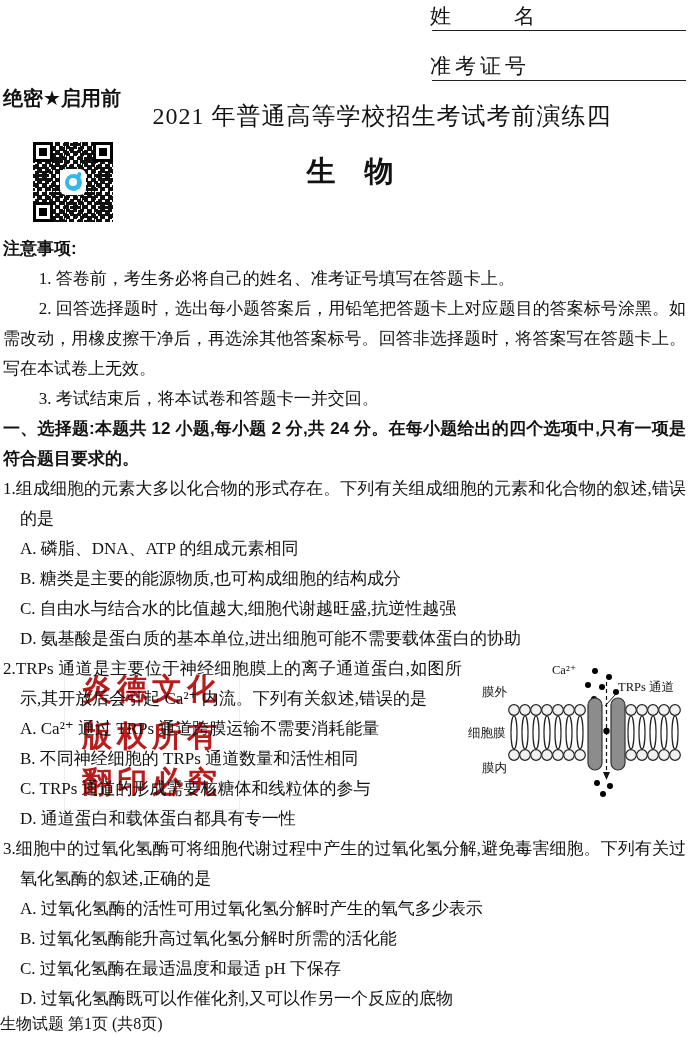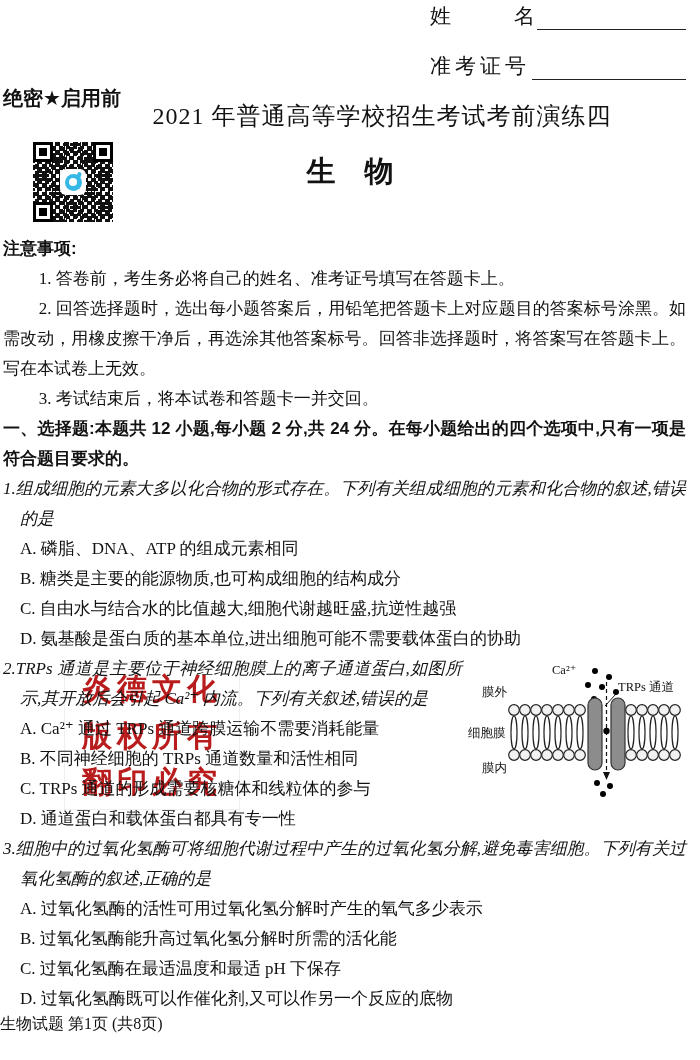--- a/index.html
+++ b/index.html
@@ -2,21 +2,21 @@
 <html><head>
 <meta charset="utf-8">
 <style>
   html,body{margin:0;padding:0;}
   body{
     width:700px;height:1060px;position:relative;background:#ffffff;
     font-family:"Liberation Serif","DejaVu Serif",serif;color:#121212;
     overflow:hidden;
   }
   
-  .reg-row{position:absolute;left:430px;width:256px;display:flex;align-items:flex-end;}
+  .reg-row{position:absolute;left:430px;width:256px;display:flex;flex-direction:column;}
   .reg-row .lab{font-size:21px;white-space:pre;}
   .reg-row .blank{flex:1;border-bottom:1.6px solid #222;height:24px;margin-left:2px;}
   #reg-name{top:2px;}
   #reg-no{top:52px;}
   #reg-no .lab{letter-spacing:4px;}
   
   .secrecy{position:absolute;top:85px;left:3px;
     font-family:"Liberation Sans","DejaVu Sans",sans-serif;font-weight:bold;font-size:20px;}
   .exam-title{position:absolute;top:100px;left:0;width:100%;text-align:center;
     font-size:24px;letter-spacing:1px;margin-left:32px;}
@@ -41,21 +41,21 @@
   .watermark{position:absolute;left:64px;top:662px;width:174px;height:146px;z-index:0;
     border:1px solid #efefef;display:flex;flex-direction:column;justify-content:space-evenly;align-items:center;
     font-family:"Liberation Sans","DejaVu Sans",sans-serif;font-weight:bold;
     font-size:30px;letter-spacing:5px;color:#b91c1c;user-select:none;}
   
   .main{position:absolute;top:234px;left:3px;right:14px;z-index:1;
     font-size:17px;line-height:30px;}
   .main p{margin:0;text-align:justify;}
   .notice-head,.sec-head{font-family:"Liberation Sans","DejaVu Sans",sans-serif;font-weight:bold;}
   .notice-item{text-indent:2.1em;}
-  .stem{padding-left:17px;text-indent:-17px;font-style:italic;}
+  .stem{padding-left:17px;text-indent:-17px;}
   .opt{padding-left:17px;}
   .q2-wrap::after{content:"";display:block;clear:both;}
   .fig{float:right;width:218px;height:140px;margin:4px 0 2px 6px;text-align:center;}
   .fig svg{display:block;}
   .fig text{font-size:12.5px;fill:#111;font-family:"Liberation Serif","DejaVu Serif",serif;}
   
   .footer{position:absolute;top:1014px;left:0;width:100%;text-align:left;font-size:16px;}
 </style>
 </head>
 <body>

